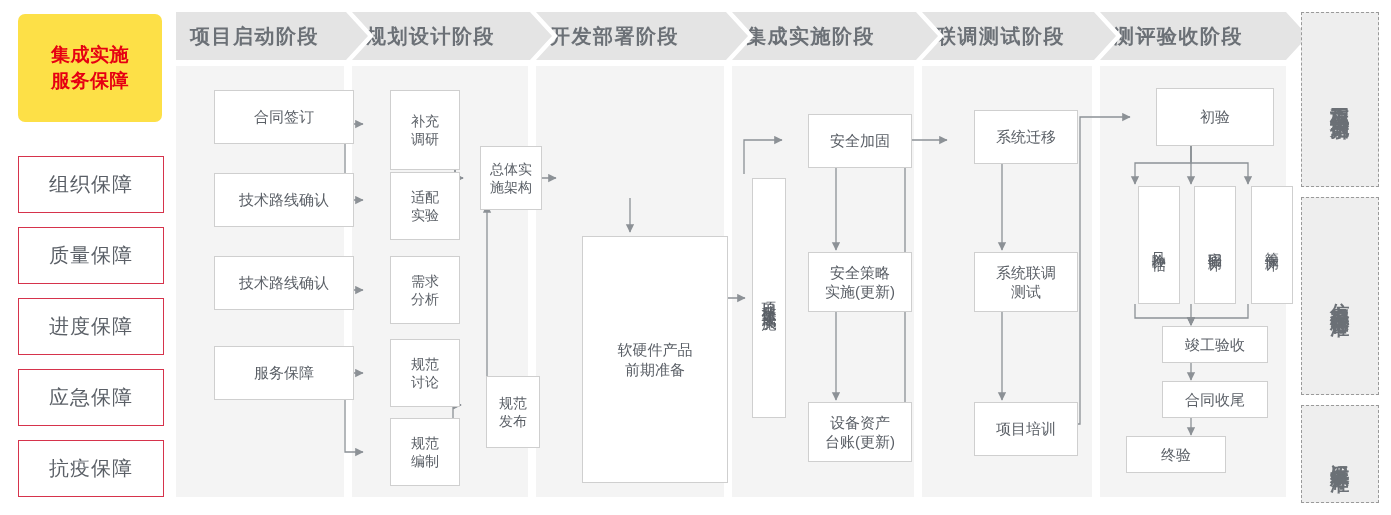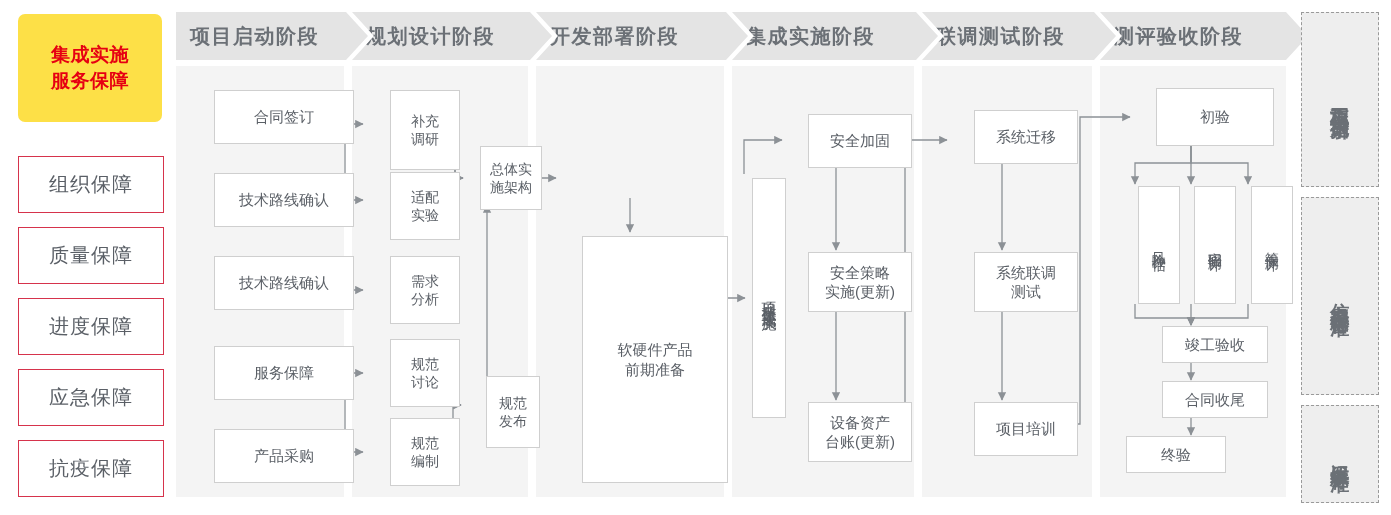--- a/index.html
+++ b/index.html
@@ -178,23 +178,20 @@
     </div>
   <div class="node" style="left:190px;top:173px;width:140px;height:54px">
     <span>技术路线确认</span>
     </div>
   <div class="node" style="left:190px;top:256px;width:140px;height:54px">
     <span>技术路线确认</span>
     </div>
   <div class="node" style="left:190px;top:346px;width:140px;height:54px">
     <span>服务保障</span>
     </div>
-  <div class="node" style="left:190px;top:429px;width:140px;height:54px">
-    <span>产品采购</span>
-    </div>
 
   <div class="node sm" style="left:366px;top:90px;width:70px;height:80px">
     <div>
         <div>补充</div>
          <div>调研</div>
       </div>
     </div>
 
   <div class="node sm" style="left:366px;top:172px;width:70px;height:68px">
     <div>

